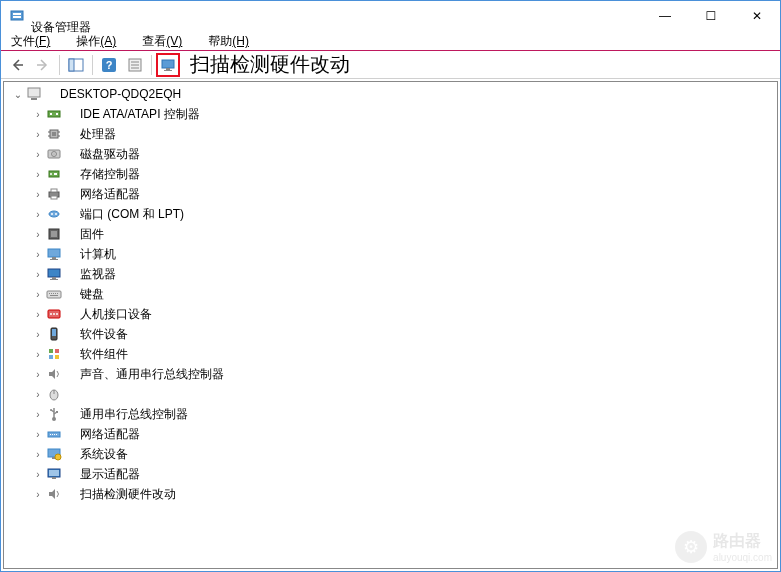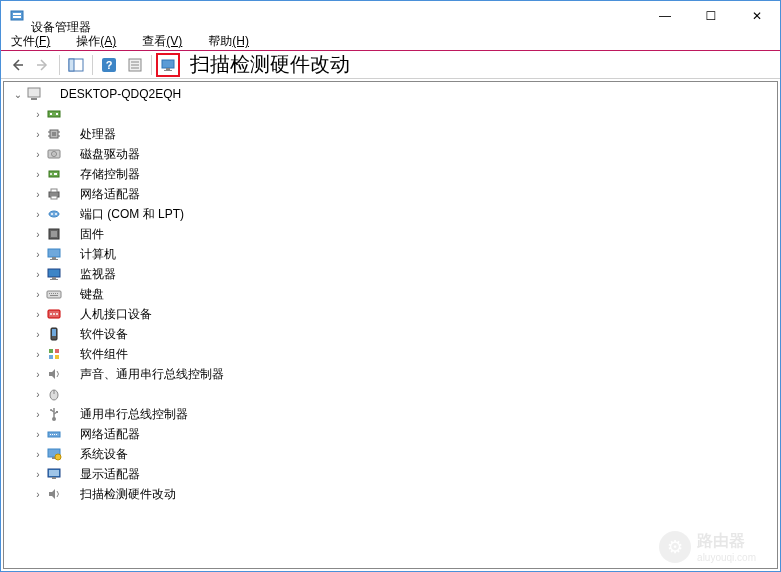--- a/index.html
+++ b/index.html
@@ -24,21 +24,21 @@
 
 .content { flex: 1; border: 1px solid #888; margin: 2px; overflow-y: auto; padding: 2px; background: #fff; }
 .tree-root { list-style: none; }
 .tree-item { list-style: none; display: flex; align-items: center; height: 20px; padding-left: 4px; cursor: pointer; }
 .tree-children { list-style: none; padding-left: 0; }
 .tree-children .tree-item { padding-left: 24px; }
 .arrow { width: 16px; height: 16px; display: inline-flex; align-items: center; justify-content: center; font-size: 10px; color: #666; cursor: pointer; }
 .tree-icon { width: 16px; height: 16px; margin-right: 4px; display: inline-flex; align-items: center; justify-content: center; }
 .tree-label { font-size: 12px; margin-left: 14px; }
 
-.watermark { position: absolute; bottom: 8px; right: 24px; opacity: 0.15; display: flex; align-items: center; gap: 6px; pointer-events: none; }
+.watermark { position: absolute; bottom: 8px; right: 8px; opacity: 0.15; display: flex; align-items: center; gap: 6px; pointer-events: none; }
 .watermark-icon { width: 32px; height: 32px; border-radius: 50%; background: #999; display: flex; align-items: center; justify-content: center; color: #fff; font-size: 18px; }
 .watermark-text { color: #666; }
 .watermark-title { font-size: 16px; font-weight: bold; }
 .watermark-url { font-size: 10px; }
 </style>
 </head>
 <body>
 
 <div class="window">
 
@@ -126,20 +126,21 @@
       <ul class="tree-children" id="tree-children">
           <li class="tree-item">
             <span class="arrow">›</span>
             <span class="tree-icon">
               <svg width="16" height="16" viewBox="0 0 16 16">
                 <rect x="2" y="5" width="12" height="6" fill="#6aa84f" stroke="#38761d"></rect>
                 <rect x="4" y="7" width="2" height="2" fill="#fff"></rect>
                 <rect x="10" y="7" width="2" height="2" fill="#fff"></rect>
               </svg>
             </span>
+            <span class="tree-label">IDE ATA/ATAPI 控制器</span>
           </li>
           <li class="tree-item">
             <span class="arrow">›</span>
             <span class="tree-icon">
               <svg width="16" height="16" viewBox="0 0 16 16">
                 <rect x="4" y="4" width="8" height="8" fill="#bbb" stroke="#666"></rect>
                 <rect x="6" y="6" width="4" height="4" fill="#888"></rect>
                 <line x1="2" y1="6" x2="4" y2="6" stroke="#666"></line>
                 <line x1="2" y1="10" x2="4" y2="10" stroke="#666"></line>
                 <line x1="12" y1="6" x2="14" y2="6" stroke="#666"></line>

